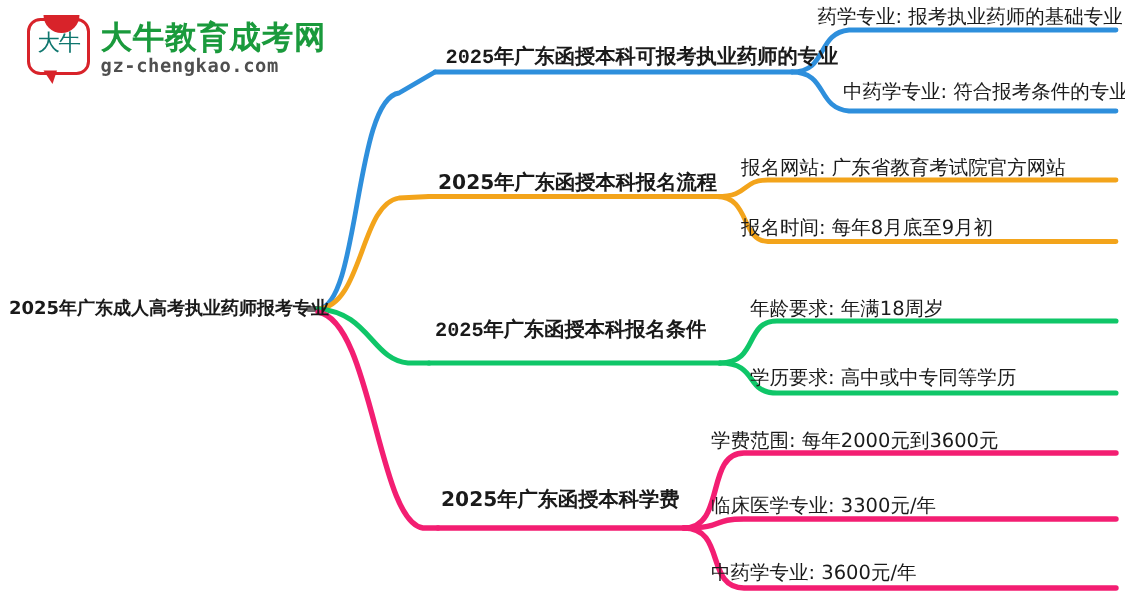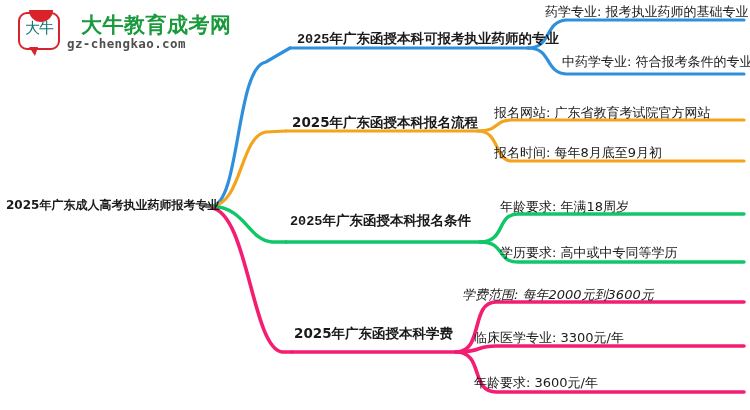--- a/index.html
+++ b/index.html
@@ -70,21 +70,20 @@
   }
   .logo-text { display: flex; flex-direction: column; justify-content: center; }
   .logo-title {
     font-family: "DejaVu Sans", sans-serif;
     font-size: 21px;
     font-weight: bold;
     color: #1a9a3c;
     letter-spacing: 0.5px;
     line-height: 1.08;
     white-space: nowrap;
-    margin-left: 14px;
   }
   .logo-sub {
     font-family: "DejaVu Sans Mono", monospace;
     font-size: 12.5px;
     font-weight: bold;
     color: #4f4f4f;
     letter-spacing: 0.4px;
     line-height: 1.15;
     white-space: nowrap;
   }
@@ -116,21 +115,21 @@
   .b2 { left: 292px; top: 116px; }
   .b3 { left: 290px; top: 215px; font-family: Liberation Mono, monospace; }
   .b4 { left: 294px; top: 327px; }
 
   .l11 { left: 545px; top: 5px; }
   .l12 { left: 545px; top: 55px; margin-left: 17px; }
   .l21 { left: 494px; top: 106px; }
   .l22 { left: 494px; top: 146px; }
   .l31 { left: 500px; top: 200px; }
   .l32 { left: 500px; top: 246px; }
-  .l41 { left: 462px; top: 288px; font-style: italic; }
+  .l41 { left: 474px; top: 288px; }
   .l42 { left: 474px; top: 331px; }
   .l43 { left: 474px; top: 376px; }
 </style>
 </head>
 <body>
 
 <div id="canvas">
 
   <svg id="wires" viewBox="0 0 750 410" xmlns="http://www.w3.org/2000/svg">
 
@@ -180,15 +179,15 @@
   <div class="node node-leaf l21">报名网站: 广东省教育考试院官方网站</div>
   <div class="node node-leaf l22">报名时间: 每年8月底至9月初</div>
 
   <div class="node node-branch b3">2025年广东函授本科报名条件</div>
   <div class="node node-leaf l31">年龄要求: 年满18周岁</div>
   <div class="node node-leaf l32">学历要求: 高中或中专同等学历</div>
 
   <div class="node node-branch b4">2025年广东函授本科学费</div>
   <div class="node node-leaf l41">学费范围: 每年2000元到3600元</div>
   <div class="node node-leaf l42">临床医学专业: 3300元/年</div>
-  <div class="node node-leaf l43">年龄要求: 3600元/年</div>
+  <div class="node node-leaf l43">中药学专业: 3600元/年</div>
 
 </div>
 
 </body></html>

